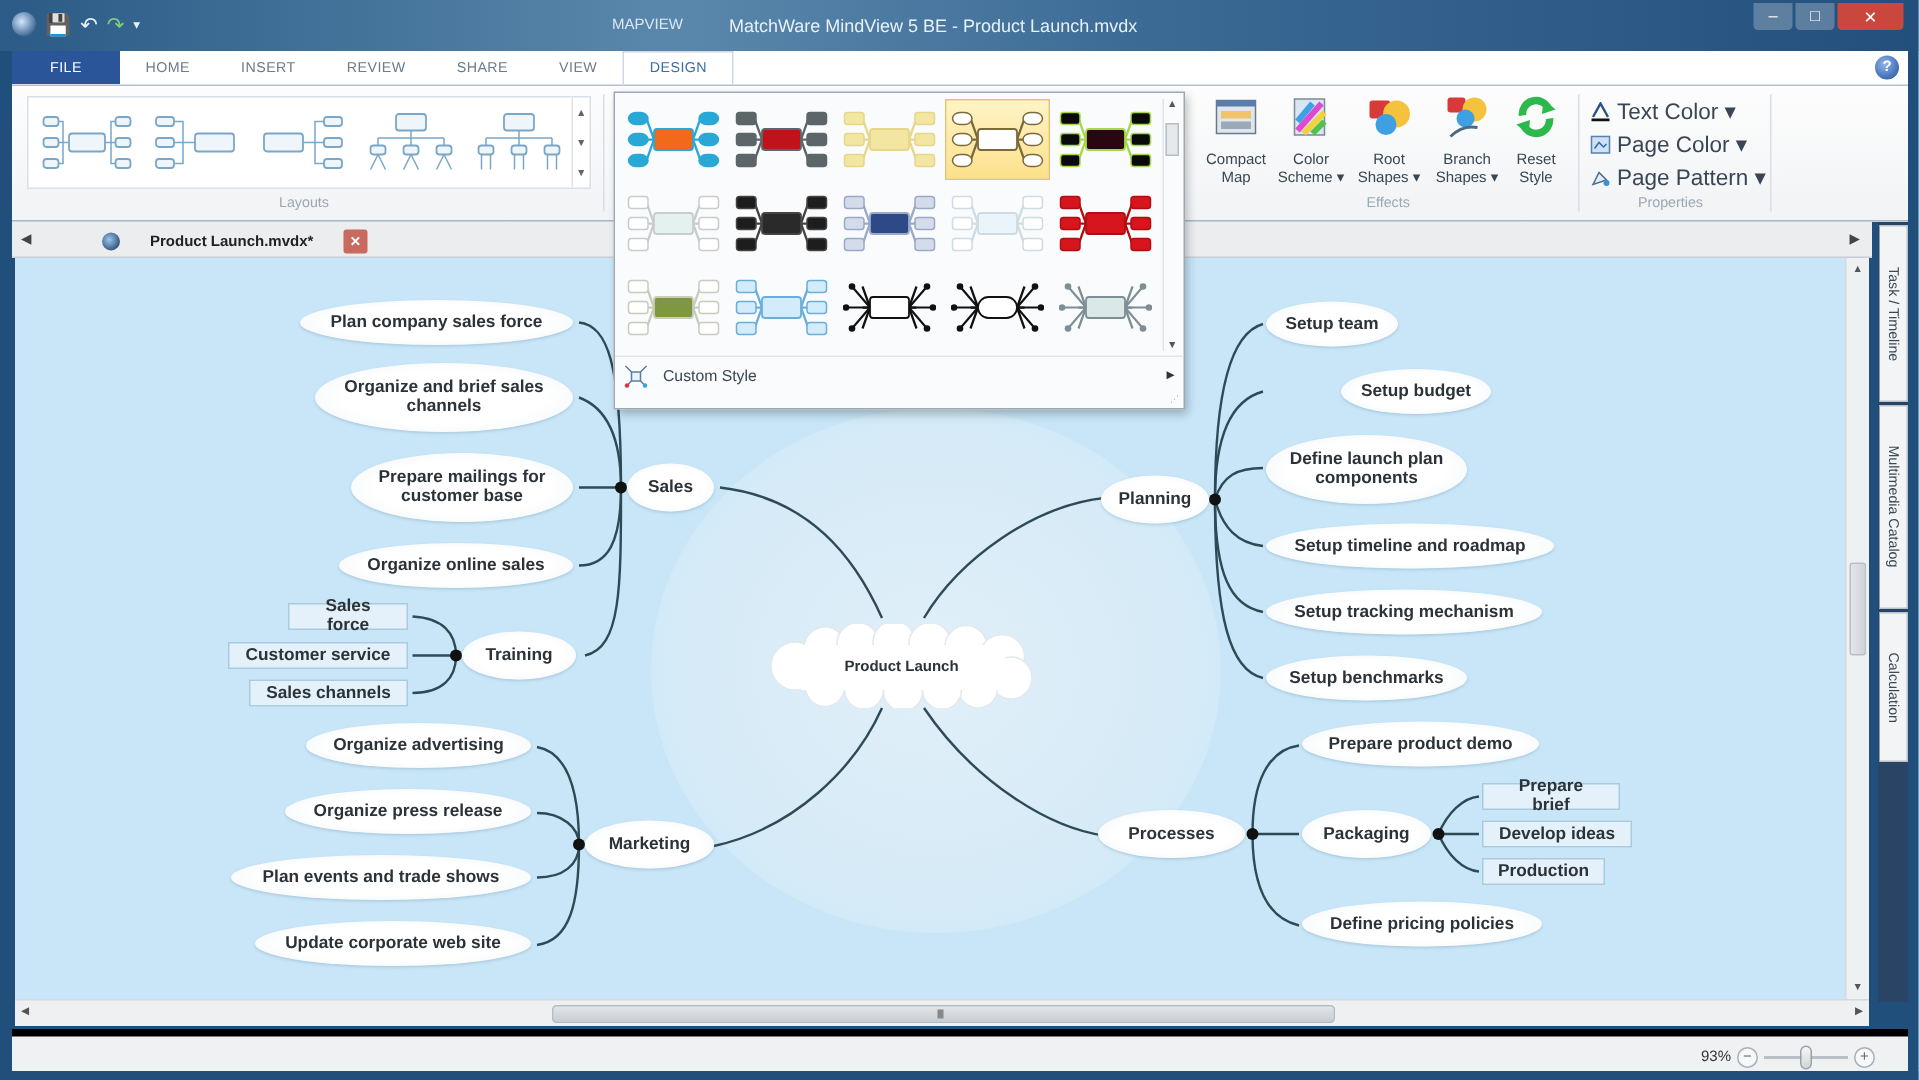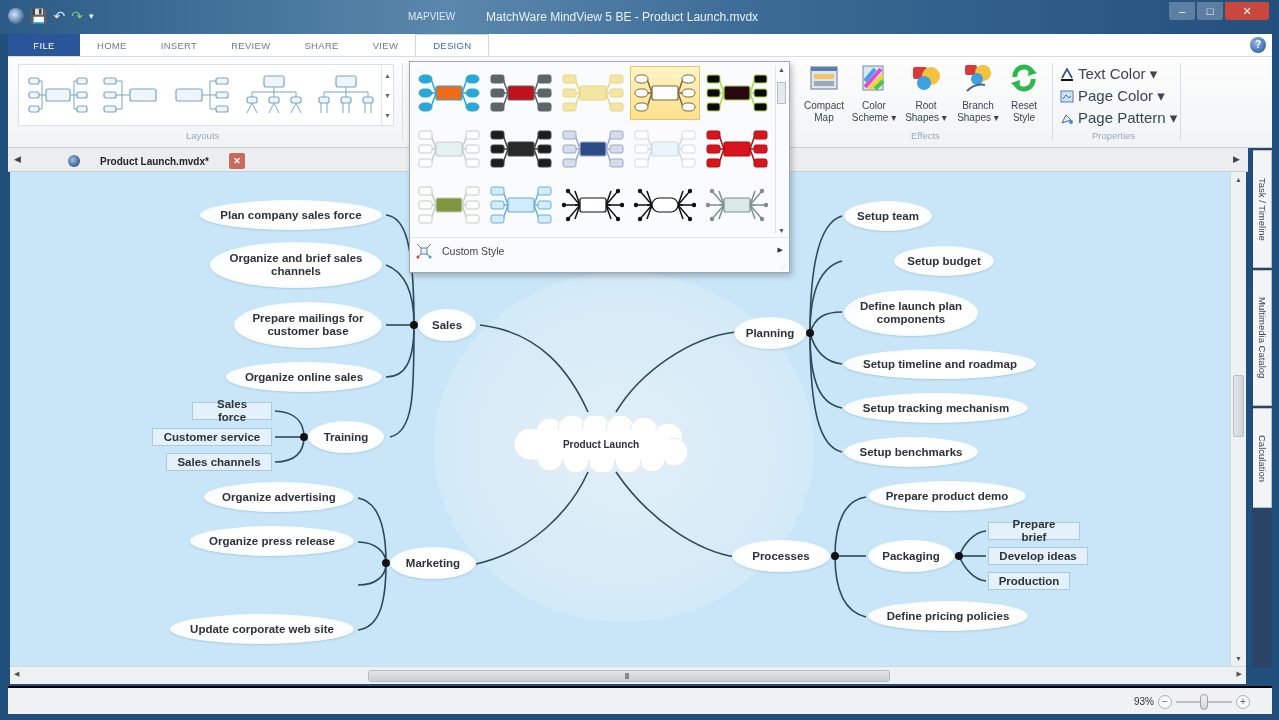--- a/index.html
+++ b/index.html
@@ -48,21 +48,21 @@
   .cloud { position: absolute; left: 500px; top: 244px; width: 182px; height: 56px; }
   .vscroll { position: absolute; left: 1230px; top: 172px; width: 16px; height: 494px; background: #eef0f2; border-left: 1px solid #d4dae0; }
   .vscroll .thumb { position: absolute; left: 2px; top: 203px; width: 11px; height: 62px; background: linear-gradient(90deg, #e2e5e8, #cfd4d9); border: 1px solid #b8bfc6; border-radius: 2px; }
   .vscroll .arr { position: absolute; left: 4px; font-size: 7px; color: #555; }
   .side-tabs { position: absolute; left: 1252px; top: 148px; width: 20px; height: 520px; background: #2a4466; }
   .side-tab { position: absolute; left: 1px; width: 19px; background: #f2f4f6; border: 1px solid #b8c1ca; border-left: none; writing-mode: vertical-rl; font-size: 9.5px; color: #3b4754; display: flex; align-items: center; justify-content: center; }
   .hscroll { position: absolute; left: 10px; top: 666px; width: 1236px; height: 18px; background: #eef0f2; border-top: 1px solid #d4dae0; }
   .hscroll .thumb { position: absolute; left: 358px; top: 3px; width: 522px; height: 12px; background: linear-gradient(#e2e5e8, #c9ced3); border: 1px solid #b4bbc2; border-radius: 3px; }
   .hscroll .grip { position: absolute; left: 256px; top: 2px; width: 4px; height: 6px; background: #888; }
   .hscroll .arr { position: absolute; top: 3px; font-size: 7px; color: #555; }
-  .statusbar { position: absolute; left: 8px; top: 686px; width: 1264px; height: 28px; background: #f0f1f3; border-top: 2px solid #000000; }
+  .statusbar { position: absolute; left: 8px; top: 686px; width: 1264px; height: 28px; background: #f0f1f3; border-top: 5px solid #000000; }
   .zoom-pct { position: absolute; right: 118px; top: 8px; font-size: 10px; color: #333; }
   .zoom-minus, .zoom-plus { position: absolute; top: 7px; width: 14px; height: 14px; border-radius: 50%; border: 1px solid #a8b0b8; font-size: 10px; color: #666; text-align: center; line-height: 12px; background: #f7f8f9; }
   .zoom-minus { right: 100px; } .zoom-plus { right: 22px; }
   .zoom-track { position: absolute; right: 40px; top: 13px; width: 56px; height: 2px; background: #b8bfc6; }
   .zoom-thumb { position: absolute; right: 64px; top: 6px; width: 8px; height: 16px; border-radius: 4px; background: linear-gradient(#f5f6f7, #d0d5da); border: 1px solid #99a2ab; }
   .bottom-glass { position: absolute; left: 0; top: 714px; width: 1279px; height: 6px; background: #1f4f7a; }
   .style-popup { position: absolute; left: 409px; top: 61px; width: 381px; height: 212px; background: #fafbfc; border: 1px solid #9ea8b2; box-shadow: 2px 3px 6px rgba(0,0,0,0.25); }
   .style-grid { position: absolute; left: 4px; top: 4px; width: 358px; display: grid; grid-template-columns: repeat(5, 70px); grid-auto-rows: 54px; gap: 2px 2px; }
   .style-cell { display: flex; align-items: center; justify-content: center; border: 1px solid transparent; }
   .style-cell.hover { background: linear-gradient(#fff4c6, #fde08b); border-color: #e8c36b; }
@@ -341,20 +341,21 @@
   <div class="node" style="left:216px; top:190px; width:156px; height:30px;">Organize online sales</div>
 
   <div class="node" style="left:298px; top:249px; width:76px; height:32px;">Training</div>
   <div class="node box" style="left:182px; top:230px; width:80px; height:18px;">Sales force</div>
   <div class="node box" style="left:142px; top:256px; width:120px; height:18px;">Customer service</div>
   <div class="node box" style="left:156px; top:281px; width:106px; height:18px;">Sales channels</div>
 
   <div class="node" style="left:380px; top:375px; width:86px; height:32px;">Marketing</div>
   <div class="node" style="left:194px; top:310px; width:150px; height:30px;">Organize advertising</div>
   <div class="node" style="left:180px; top:354px; width:164px; height:30px;">Organize press release</div>
+  <div class="node" style="left:144px; top:398px; width:200px; height:30px;">Plan events and trade shows</div>
   <div class="node" style="left:160px; top:442px; width:184px; height:30px;">Update corporate web site</div>
 
   <div class="node" style="left:724px; top:145px; width:72px; height:32px;">Planning</div>
   <div class="node" style="left:834px; top:29px; width:88px; height:30px;">Setup team</div>
   <div class="node" style="left:884px; top:74px; width:100px; height:30px;">Setup budget</div>
   <div class="node" style="left:834px; top:118px; width:134px; height:46px;">Define launch plan components</div>
   <div class="node" style="left:834px; top:177px; width:192px; height:30px;">Setup timeline and roadmap</div>
   <div class="node" style="left:834px; top:221px; width:184px; height:30px;">Setup tracking mechanism</div>
   <div class="node" style="left:834px; top:265px; width:134px; height:30px;">Setup benchmarks</div>
 

